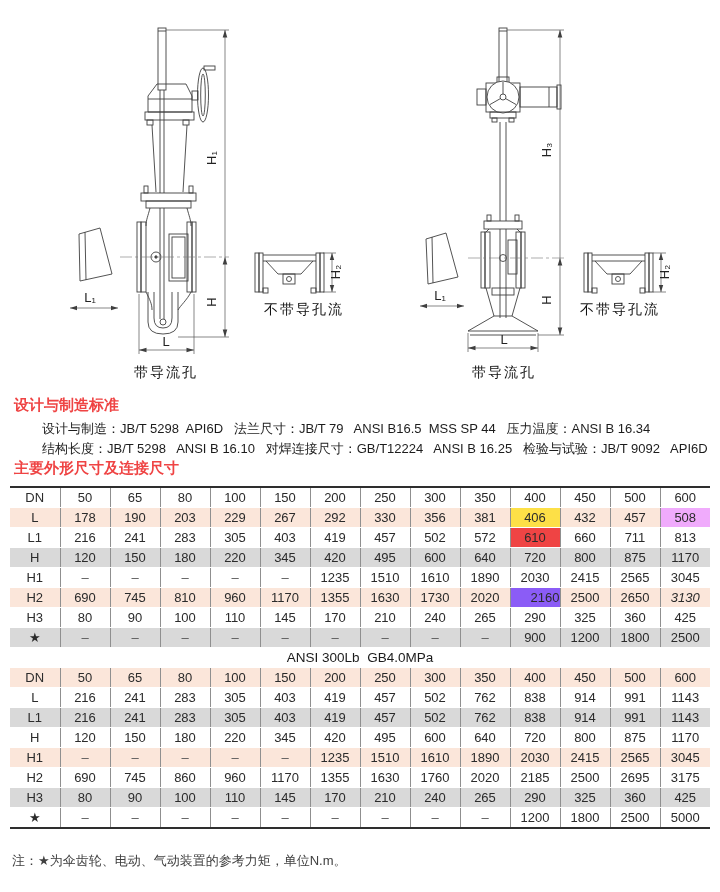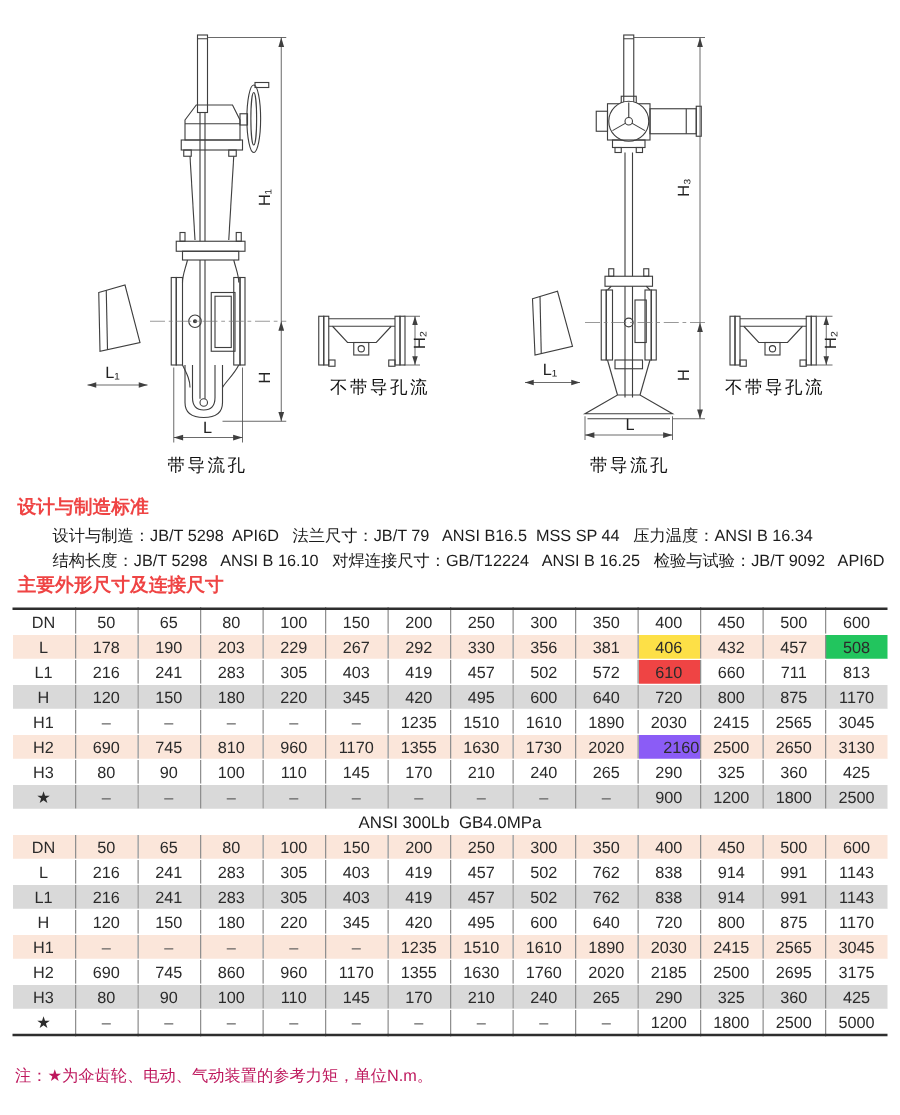--- a/index.html
+++ b/index.html
@@ -15,21 +15,21 @@
   #std-line2{top:440px;}
   #dim-title{top:459px;}
   table.dims{position:absolute;left:10px;top:486px;width:700px;border-collapse:collapse;
         table-layout:fixed;border-top:2px solid #2e2e2e;border-bottom:2px solid #2e2e2e;
         font-size:13px;color:#2b2b2b;}
   table.dims td{height:19px;text-align:center;padding:0;border-bottom:1px solid #ffffff;
         overflow:hidden;white-space:nowrap;}
   table.dims td+td{border-left:1px solid #8f8f8f;}
   table.dims td.t-header{white-space:pre;font-size:13.5px;color:#1b1b1b;}
   table.dims td.dash{color:#555;}
-  .note{position:absolute;left:12px;top:852px;font-size:13px;color:#be185d;white-space:pre;}
+  .note{position:absolute;left:12px;top:852px;font-size:13px;color:#404040;white-space:pre;}
   .dim-label{font-size:13px;fill:#222;}
   .cjk-cap{font-size:14px;fill:#111;letter-spacing:2px;}
 </style>
 </head>
 <body>
 
 <div class="page">
 
   <svg id="svg-left" width="300" height="385" viewBox="55 5 300 385">
     <g stroke="#3f3f3f" stroke-width="0.9" fill="none">
@@ -264,21 +264,21 @@
           <td style="background: rgb(251, 230, 218);">203</td>
           <td style="background: rgb(251, 230, 218);">229</td>
           <td style="background: rgb(251, 230, 218);">267</td>
           <td style="background: rgb(251, 230, 218);">292</td>
           <td style="background: rgb(251, 230, 218);">330</td>
           <td style="background: rgb(251, 230, 218);">356</td>
           <td style="background: rgb(251, 230, 218);">381</td>
           <td style="background: #fde047;">406</td>
           <td style="background: rgb(251, 230, 218);">432</td>
           <td style="background: rgb(251, 230, 218);">457</td>
-          <td style="background: #22c55e;">508</td>
+          <td style="background: #f0abfc;">508</td>
         </tr>
         <tr>
           <td style="background: rgb(255, 255, 255);">L1</td>
           <td style="background: rgb(255, 255, 255);">216</td>
           <td style="background: rgb(255, 255, 255);">241</td>
           <td style="background: rgb(255, 255, 255);">283</td>
           <td style="background: rgb(255, 255, 255);">305</td>
           <td style="background: rgb(255, 255, 255);">403</td>
           <td style="background: rgb(255, 255, 255);">419</td>
           <td style="background: rgb(255, 255, 255);">457</td>
@@ -328,21 +328,21 @@
           <td style="background: rgb(251, 230, 218);">810</td>
           <td style="background: rgb(251, 230, 218);">960</td>
           <td style="background: rgb(251, 230, 218);">1170</td>
           <td style="background: rgb(251, 230, 218);">1355</td>
           <td style="background: rgb(251, 230, 218);">1630</td>
           <td style="background: rgb(251, 230, 218);">1730</td>
           <td style="background: rgb(251, 230, 218);">2020</td>
           <td style="background: #8b5cf6; padding-left: 20px;">2160</td>
           <td style="background: rgb(251, 230, 218);">2500</td>
           <td style="background: rgb(251, 230, 218);">2650</td>
-          <td style="background: rgb(251, 230, 218);">3130</td>
+          <td style="background: rgb(251, 230, 218); font-style: italic;">3130</td>
         </tr>
         <tr>
           <td style="background: rgb(255, 255, 255);">H3</td>
           <td style="background: rgb(255, 255, 255);">80</td>
           <td style="background: rgb(255, 255, 255);">90</td>
           <td style="background: rgb(255, 255, 255);">100</td>
           <td style="background: rgb(255, 255, 255);">110</td>
           <td style="background: rgb(255, 255, 255);">145</td>
           <td style="background: rgb(255, 255, 255);">170</td>
           <td style="background: rgb(255, 255, 255);">210</td>

